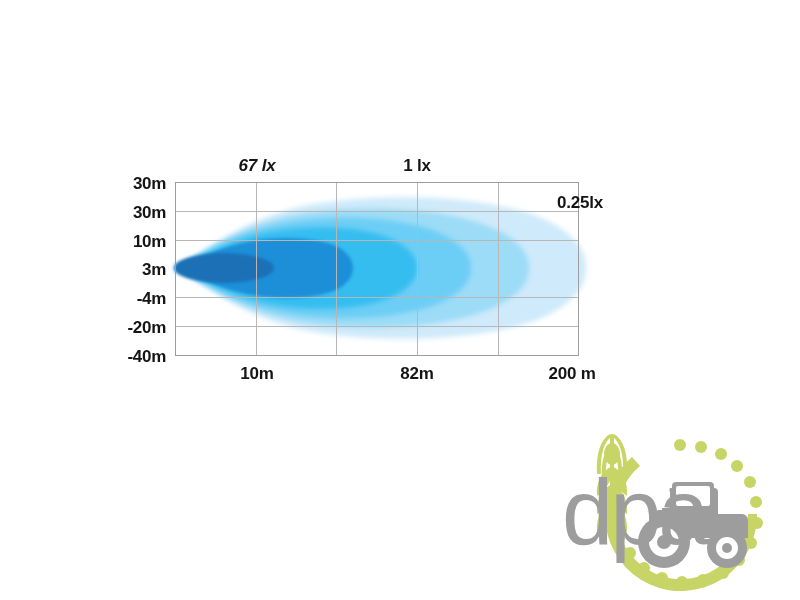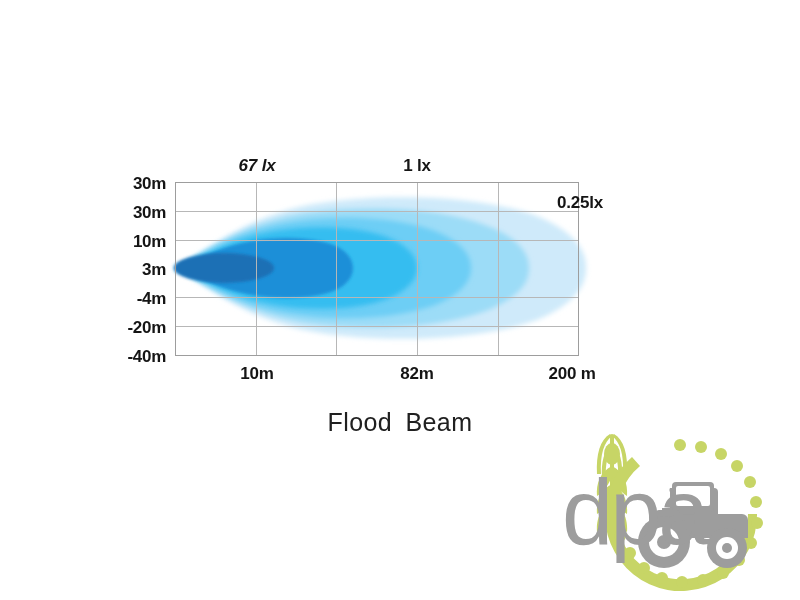--- a/index.html
+++ b/index.html
@@ -169,21 +169,20 @@
   <div class="ytick" style="left:104px; top:348px;">-40m</div>
 
   <div class="xtick-top" style="left:257px; top:157px;font-style:italic;">67 lx</div>
   <div class="xtick-top" style="left:417px; top:157px;">1 lx</div>
   <div class="xtick-top" style="left:580px; top:157px;margin-top:37px;">0.25lx</div>
 
   <div class="xtick-bottom" style="left:257px; top:365px;">10m</div>
   <div class="xtick-bottom" style="left:417px; top:365px;">82m</div>
   <div class="xtick-bottom" style="left:572px; top:365px;">200 m</div>
 
-  <div id="chart-title">Flood Beam</div>
 </div>
 
 <div id="brand-logo">
   <svg width="230" height="165" viewBox="0 0 230 165">
 
     <g fill="#c7d566">
       <rect x="50" y="2" width="4" height="60" rx="2"></rect>
       <path d="M50,2 C 40,8 36,22 37,42 L41,42 C40,22 44,10 52,4 Z"></path>
       <path d="M54,2 C 64,8 68,22 67,42 L63,42 C64,22 60,10 52,4 Z"></path>
       <path d="M52,12 C 44,18 41,30 42,46 L46,46 C45,32 48,22 52,16 Z"></path>

